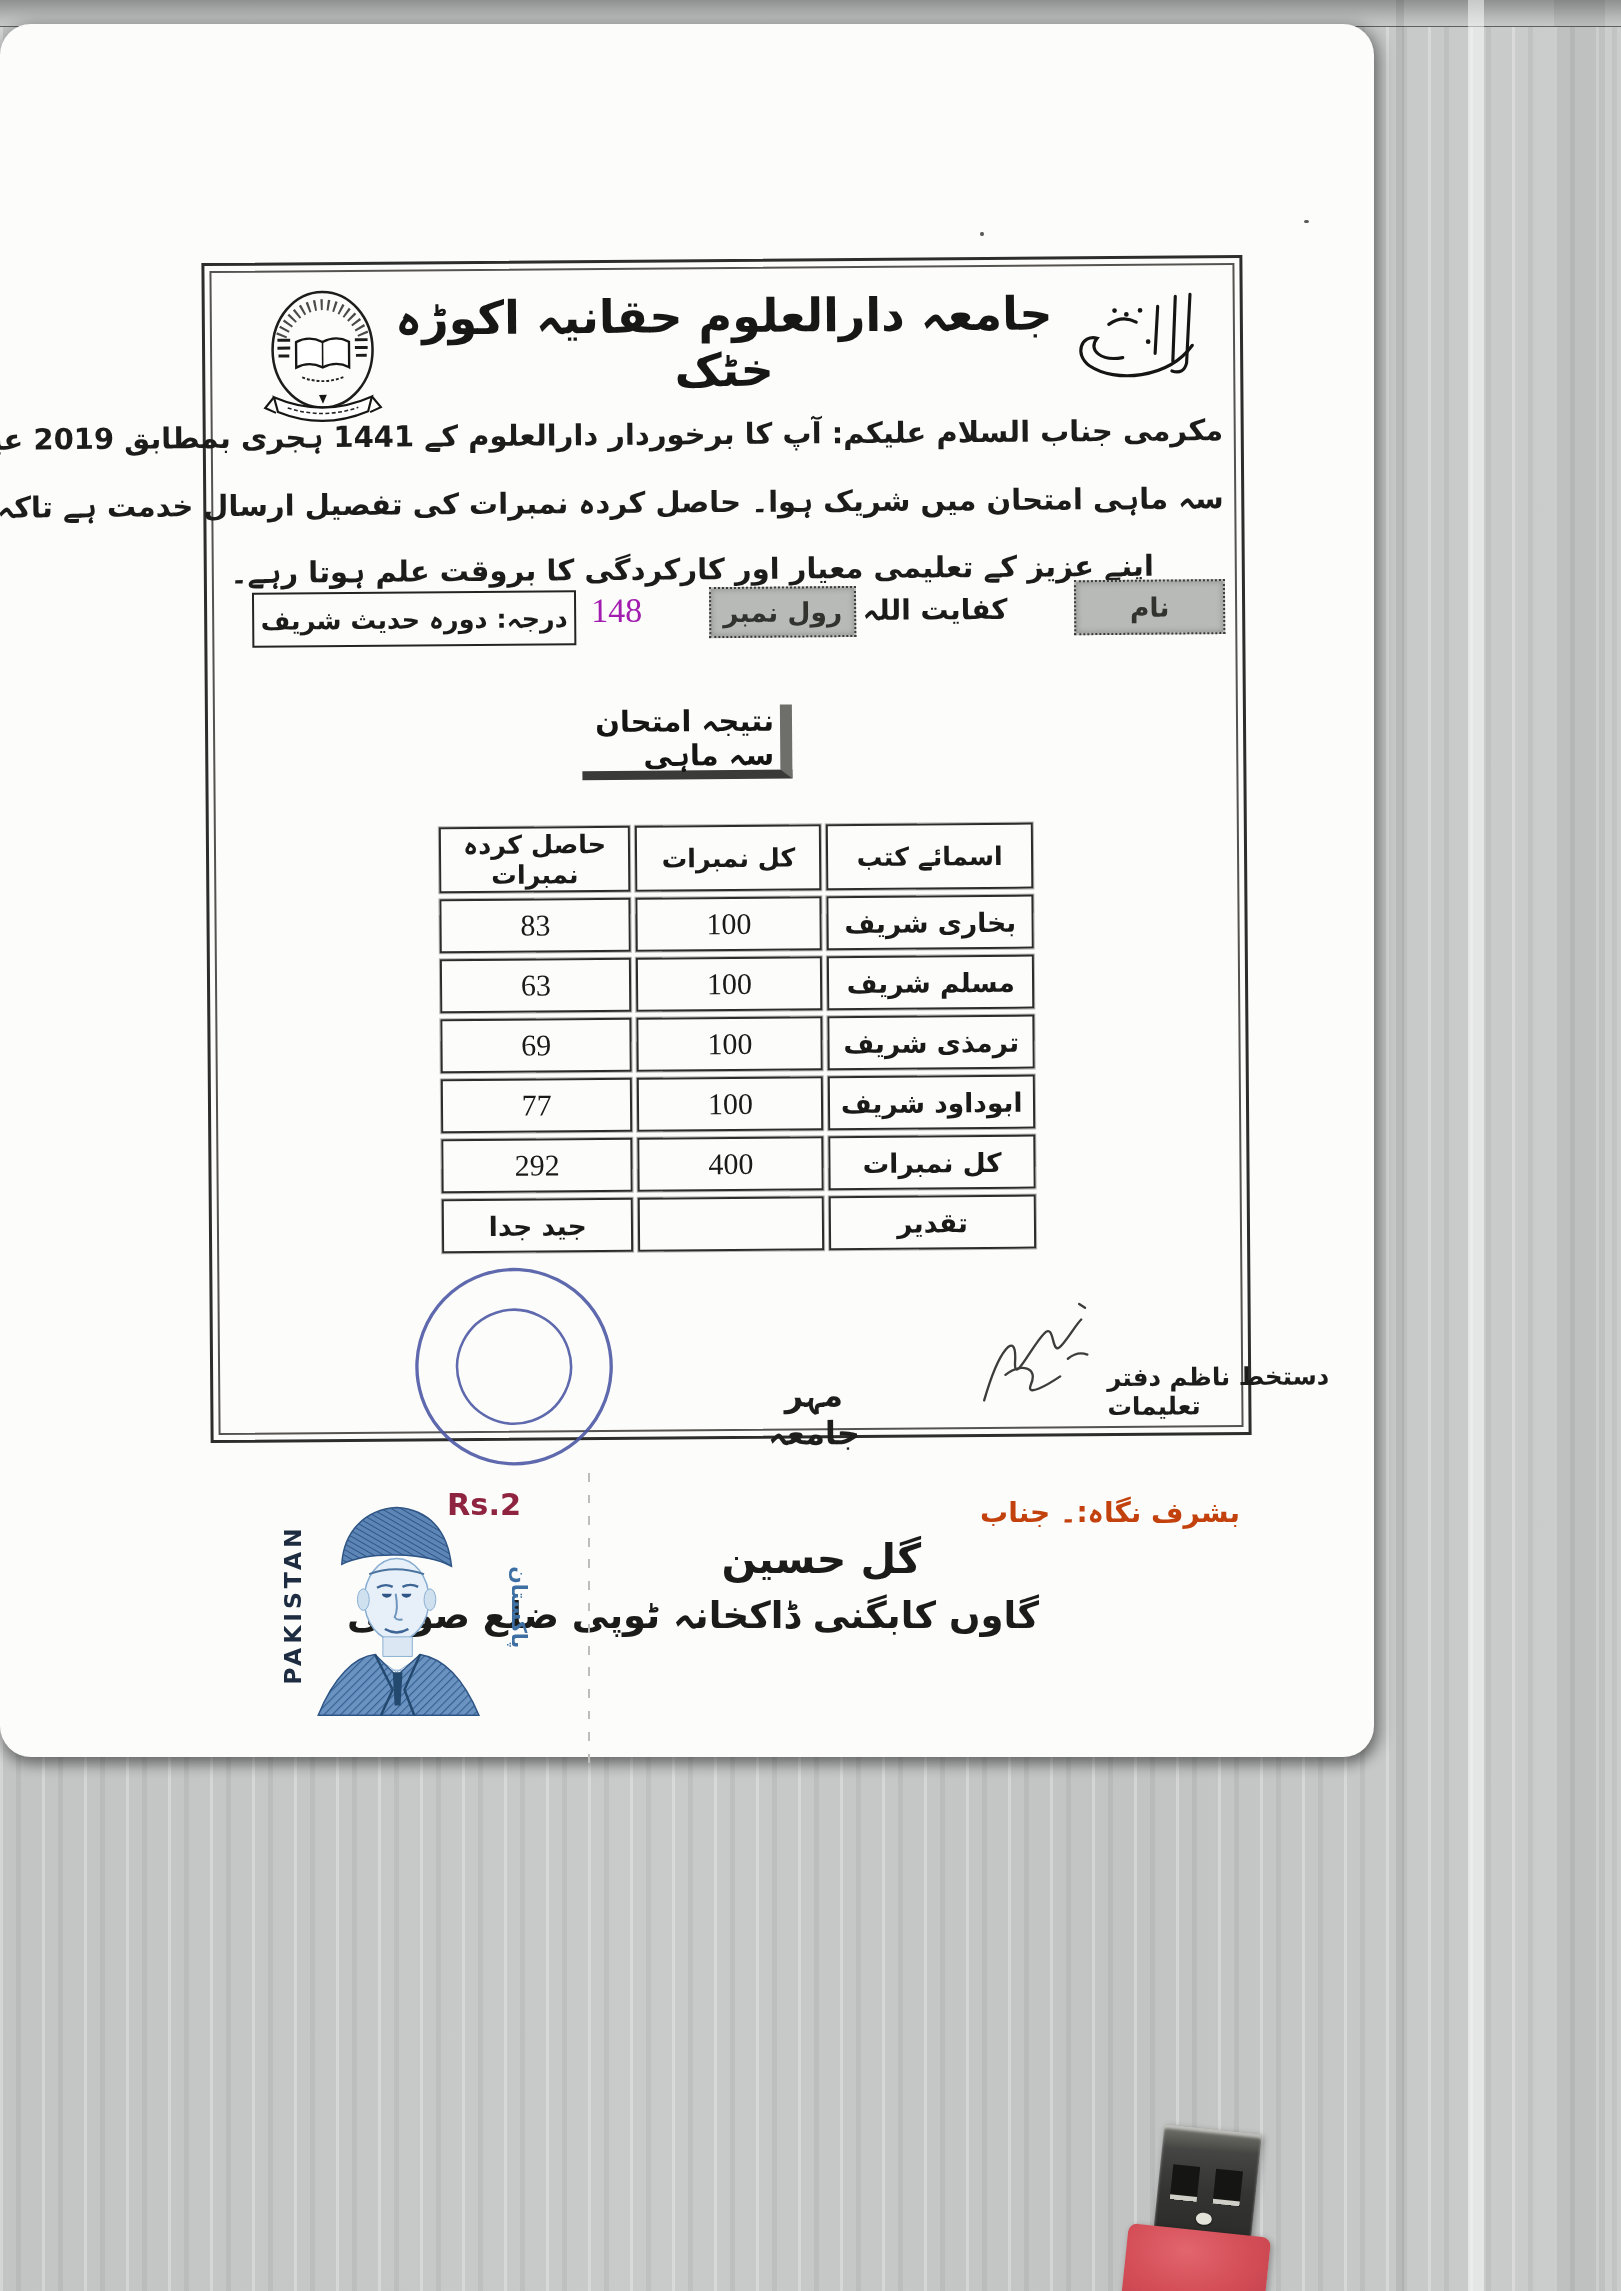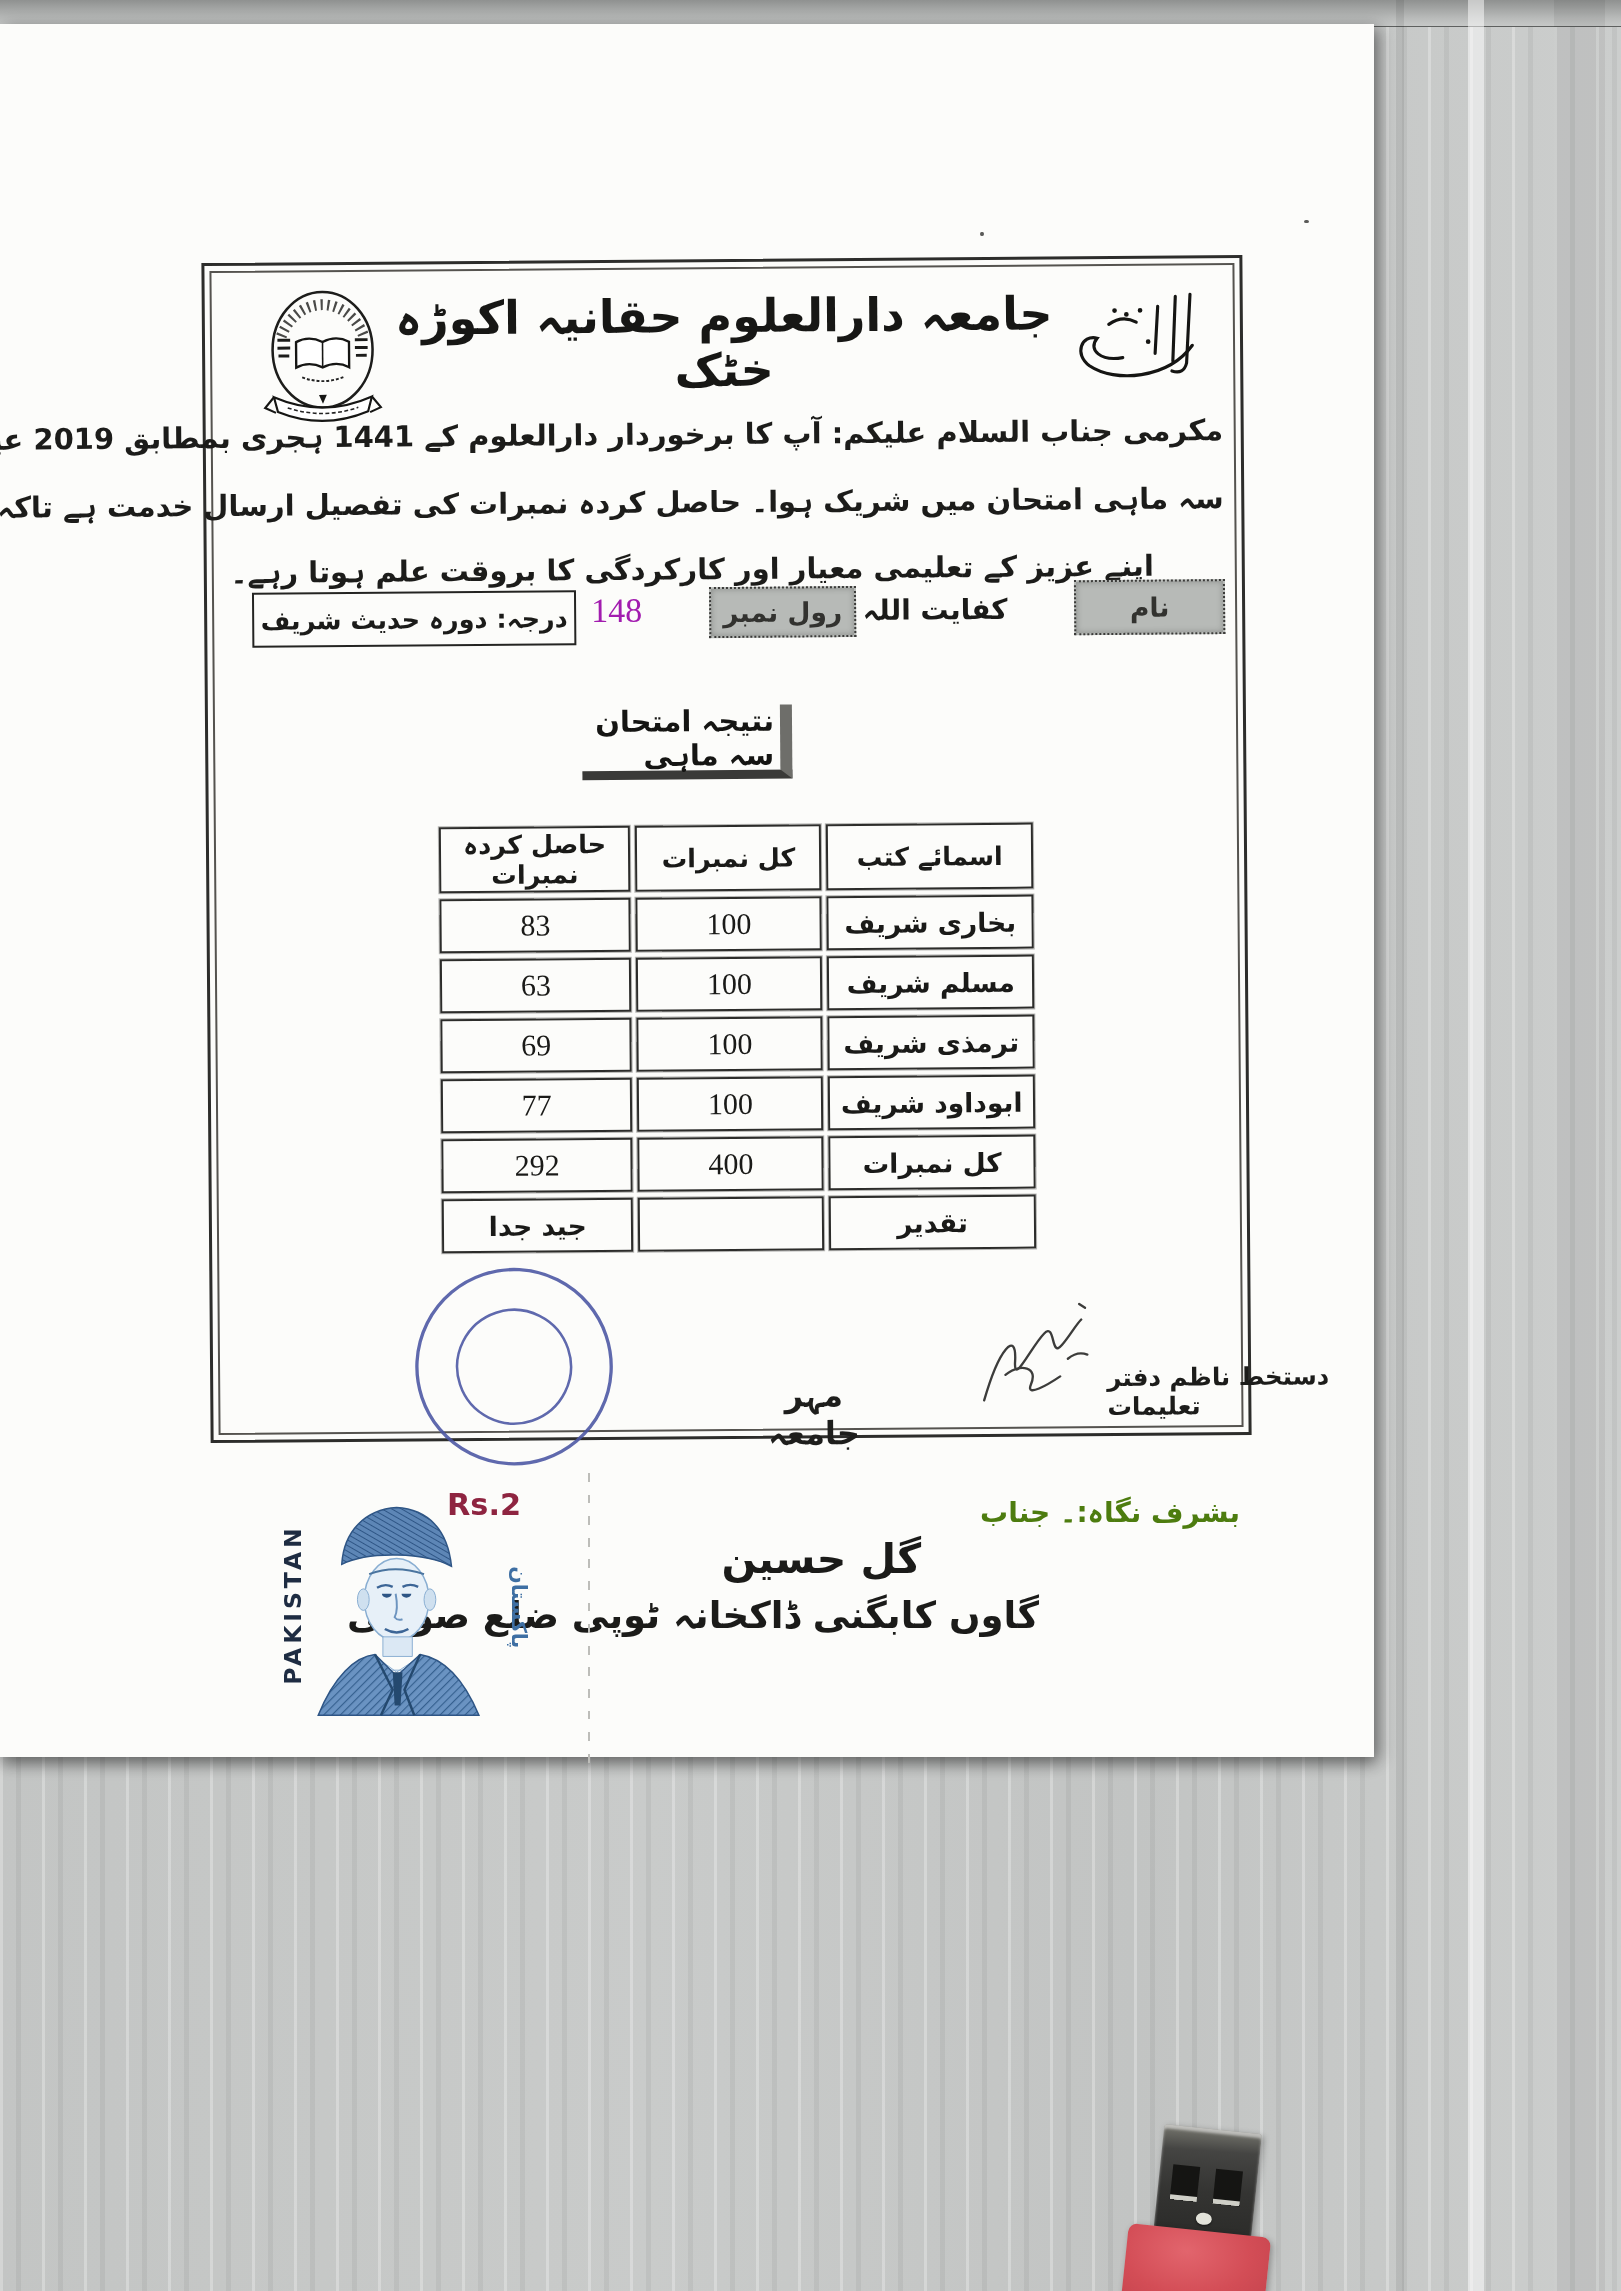--- a/index.html
+++ b/index.html
@@ -11,21 +11,21 @@
   }
   .scan-top{position:absolute;left:0;top:0;width:100%;height:25.5px;
     background:linear-gradient(#8f9190,#b9bbba 70%,#c6c8c7);border-bottom:1px solid #5e605f;}
   .streak{position:absolute;top:0;height:100%;pointer-events:none;}
   .streak.s1{left:1468px;width:15.7px;background:rgba(255,255,255,.5);}
   .streak.s2{left:1554px;width:51px;background:rgba(0,0,0,.06);}
   .streak.s3{left:1396px;width:7.8px;background:rgba(0,0,0,.08);}
 
   
   .paper{position:absolute;left:0;top:23.5px;width:1374px;height:1733px;background:#fcfcfa;
-    box-shadow:5.9px 2.9px 15.7px rgba(0,0,0,.33), 0 7.8px 13.7px rgba(0,0,0,.28);}
+    box-shadow:5.9px 2.9px 15.7px rgba(0,0,0,.33), 0 7.8px 13.7px rgba(0,0,0,.28);border-radius:31px;}
   .speck{position:absolute;background:#5a5a58;border-radius:50%;}
 
   
   .frame{position:absolute;left:206px;top:235px;width:1035px;height:1174px;
     border:3.9px solid #2d2d2b;transform:rotate(-0.45deg);background:transparent;}
   .frame-inner{position:absolute;inset:4.9px;border:2px solid #55534f;pointer-events:none;}
   .frame *{direction:rtl;}
 
   .logo{position:absolute;left:43px;top:13.7px;width:149px;height:153px;}
   .doc-title{position:absolute;left:176px;top:21.6px;width:686px;height:118px;
@@ -71,21 +71,21 @@
 
   .seal{position:absolute;left:196px;top:998px;width:210px;height:210px;opacity:.88;}
   .seal-caption{position:absolute;left:537px;top:1115px;width:127px;font-size:32px;
     font-weight:700;color:#1e1e1c;text-align:center;}
   .signature{position:absolute;left:753px;top:1031px;width:147px;height:127px;}
   .sign-caption{position:absolute;left:894px;top:1104px;width:255px;font-size:24.5px;
     font-weight:700;color:#1c1c1a;text-align:left;}
 
   
   .salutation{position:absolute;left:980px;top:1472px;width:265px;text-align:left;
-    direction:rtl;font-size:28px;font-weight:700;color:#4d7c0f;}
+    direction:rtl;font-size:28px;font-weight:700;color:#c2410c;}
   .addressee-name{position:absolute;left:627px;top:1511px;width:294px;
     direction:rtl;font-size:41px;font-weight:700;color:#1b1b19;}
   .addressee-addr{position:absolute;left:490px;top:1570px;width:549px;text-align:center;
     direction:rtl;font-size:37px;font-weight:700;color:#1b1b19;white-space:nowrap;}
   .fold-line{position:absolute;left:588px;top:1449px;width:2px;height:296px;
     background:repeating-linear-gradient(#bdbdb9 0 8.8px, transparent 8.8px 21.6px);}
 
   .postage{position:absolute;left:271px;top:1460px;width:263px;height:243px;}
 
   

